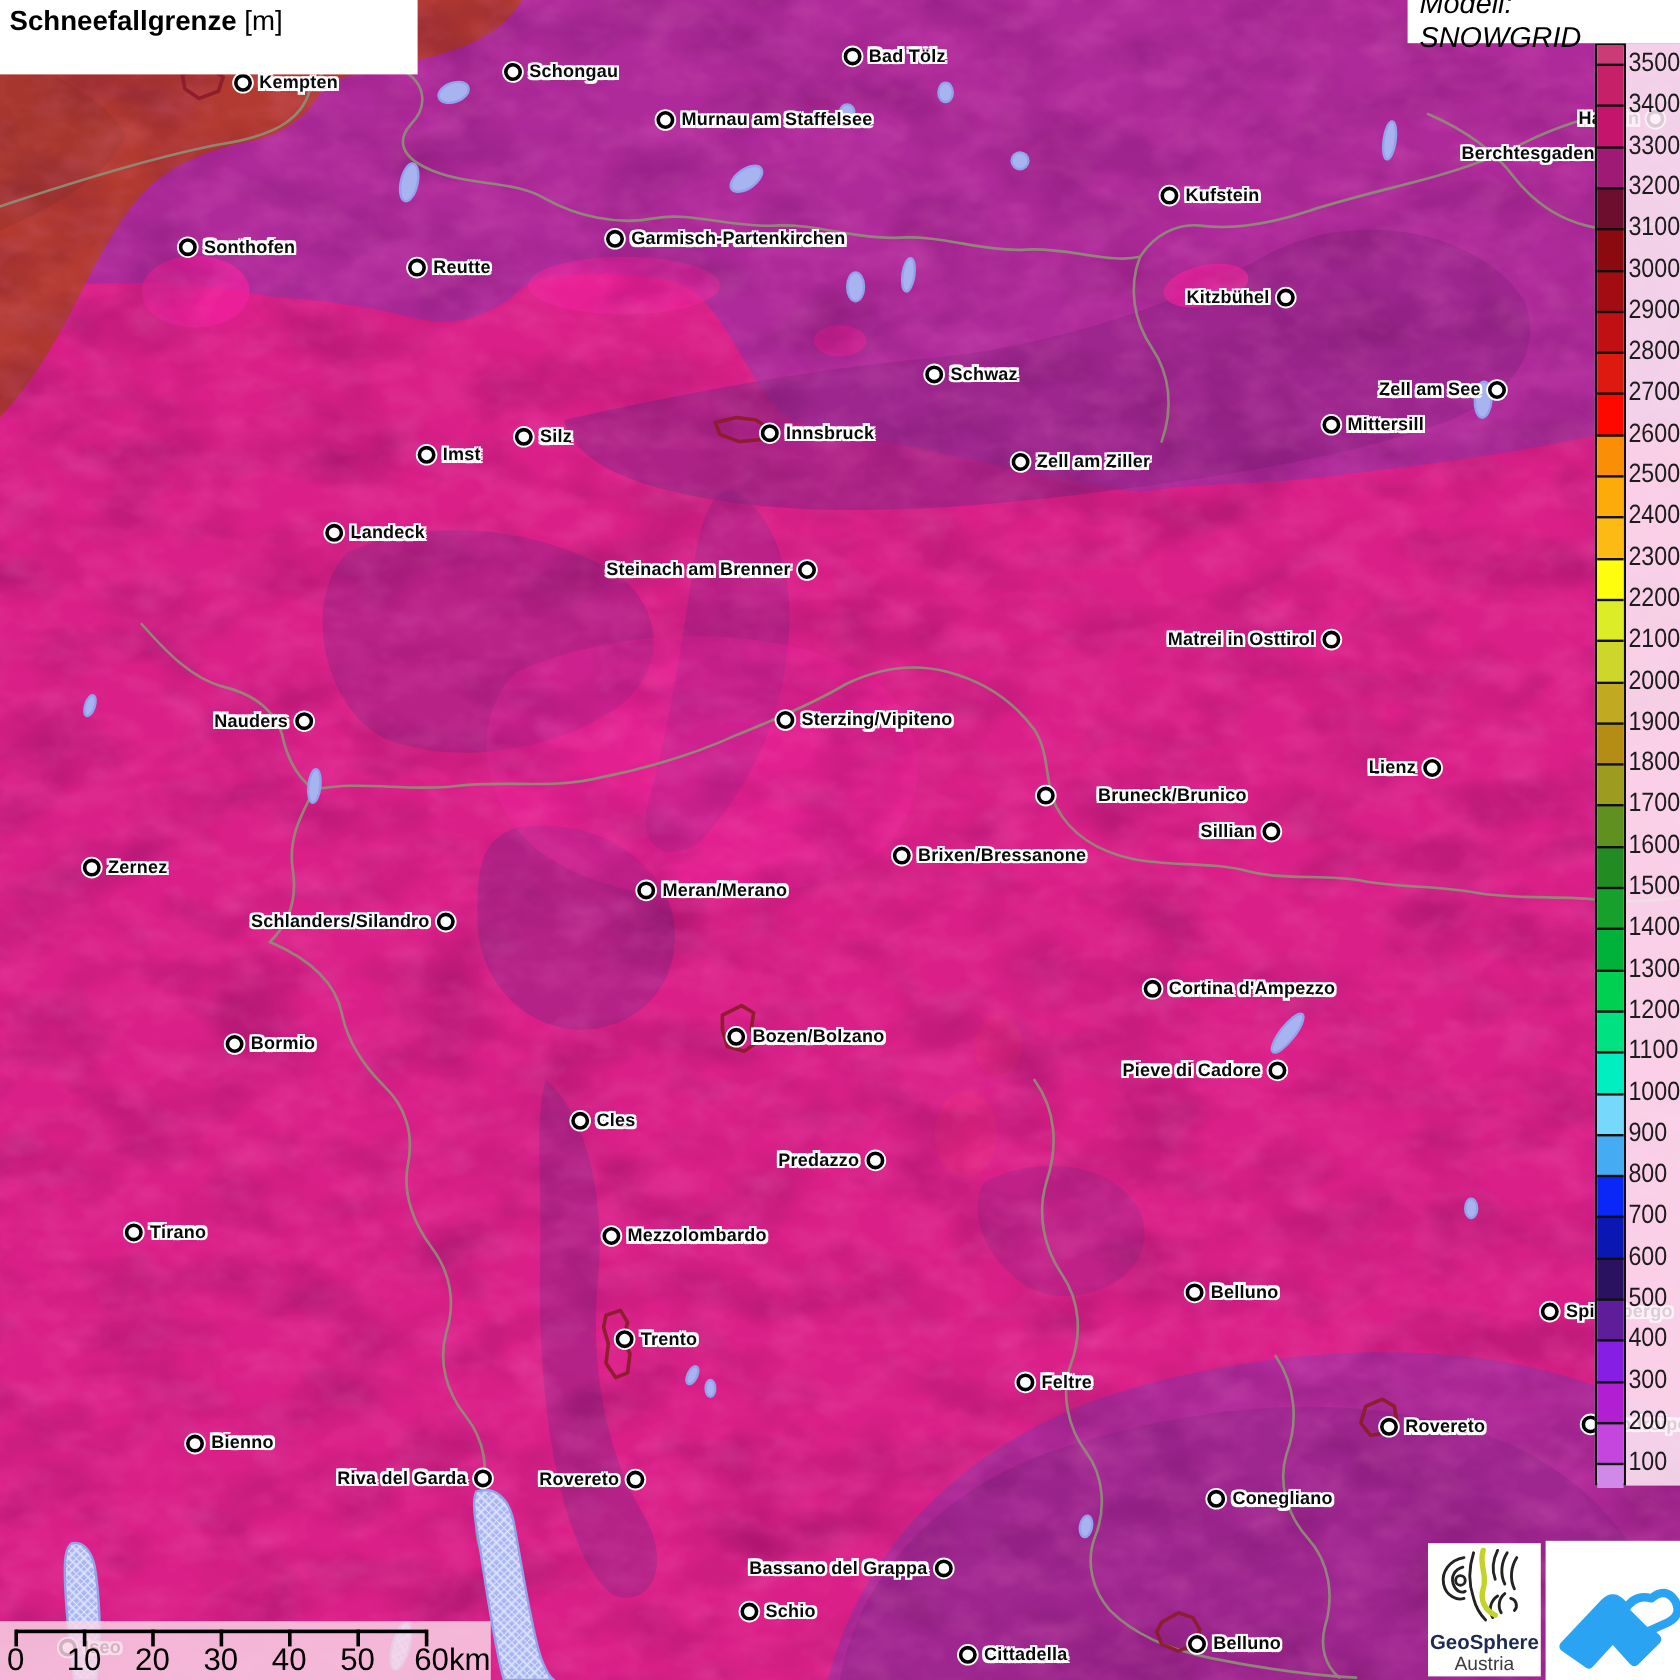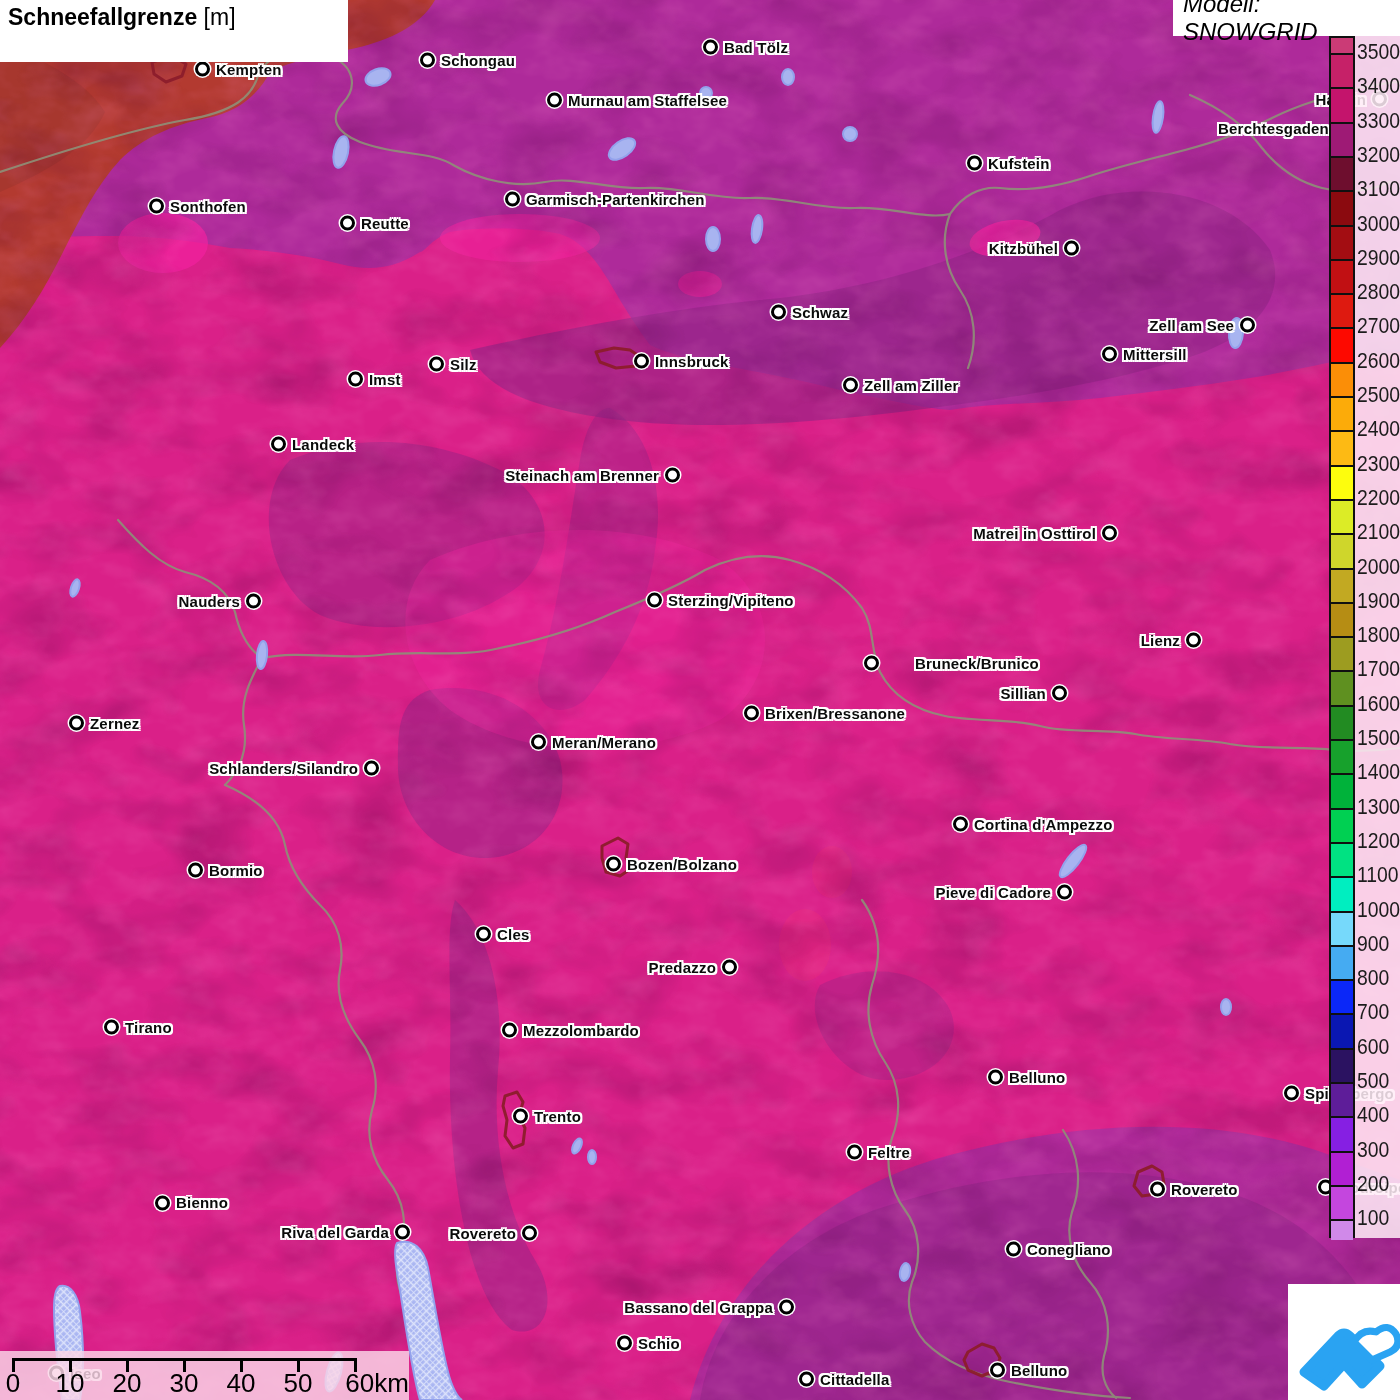--- a/index.html
+++ b/index.html
@@ -527,20 +527,39 @@
       <div class="sb-tick" style="left: 183px;"></div>
       <div class="sb-label" style="left: 184px;">30</div>
       <div class="sb-tick" style="left: 240px;"></div>
       <div class="sb-label" style="left: 241px;">40</div>
       <div class="sb-tick" style="left: 297px;"></div>
       <div class="sb-label" style="left: 298px;">50</div>
       <div class="sb-tick" style="left: 354px;"></div>
       <div class="sb-label" style="left: 377px;">60km</div>
     </div>
 
+  <div id="logo1">
+    <svg width="94" height="70" viewBox="0 0 94 70">
+      <g fill="none" stroke="#222" stroke-width="2.4" stroke-linecap="round">
+        <path d="M30,12 C18,14 11,24 13,34 C15,44 24,48 30,46"></path>
+        <path d="M29,20 C22,22 19,28 21,34 C23,40 28,42 31,40"></path>
+        <circle cx="27" cy="31" r="4"></circle>
+        <path d="M38,8 C34,20 34,34 38,46 C40,54 44,60 48,64"></path>
+        <path d="M58,6 C54,14 53,22 56,30"></path>
+        <path d="M66,8 C61,16 60,26 64,34"></path>
+        <path d="M74,12 C69,20 68,30 72,38"></path>
+        <path d="M58,44 C52,48 50,56 54,62"></path>
+        <path d="M64,42 C59,46 58,53 61,58"></path>
+        <path d="M69,46 a6,6 0 0 1 3,10"></path>
+      </g>
+      <path d="M46,6 C42,18 50,26 46,38 C43,48 48,56 56,60" fill="none" stroke="#c4d22c" stroke-width="4.5" stroke-linecap="round"></path>
+    </svg>
+    <span class="brand">GeoSphere</span>
+    <span class="country">Austria</span>
+  </div>
 
   <div id="logo2">
     <svg width="112" height="116" viewBox="0 0 112 116">
       <g stroke="#2aa3f2" stroke-linejoin="round" stroke-linecap="round">
         <path d="M16,88 L50,52 Q56,46 62,52 L92,82 L74,100 L56,80 L36,102 Z" fill="#2aa3f2" stroke-width="9"></path>
         <path d="M66,58 Q74,44 88,48 Q100,38 108,50 Q114,62 102,68 L84,76 Z" fill="#fff" stroke-width="7"></path>
       </g>
     </svg>
   </div>
 

